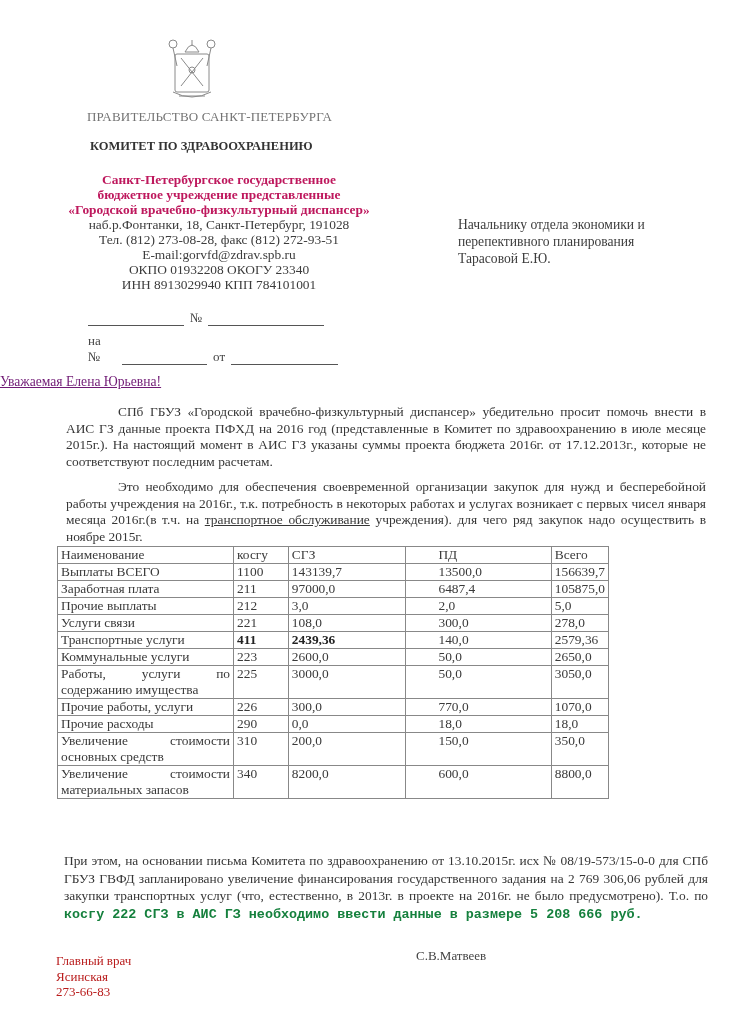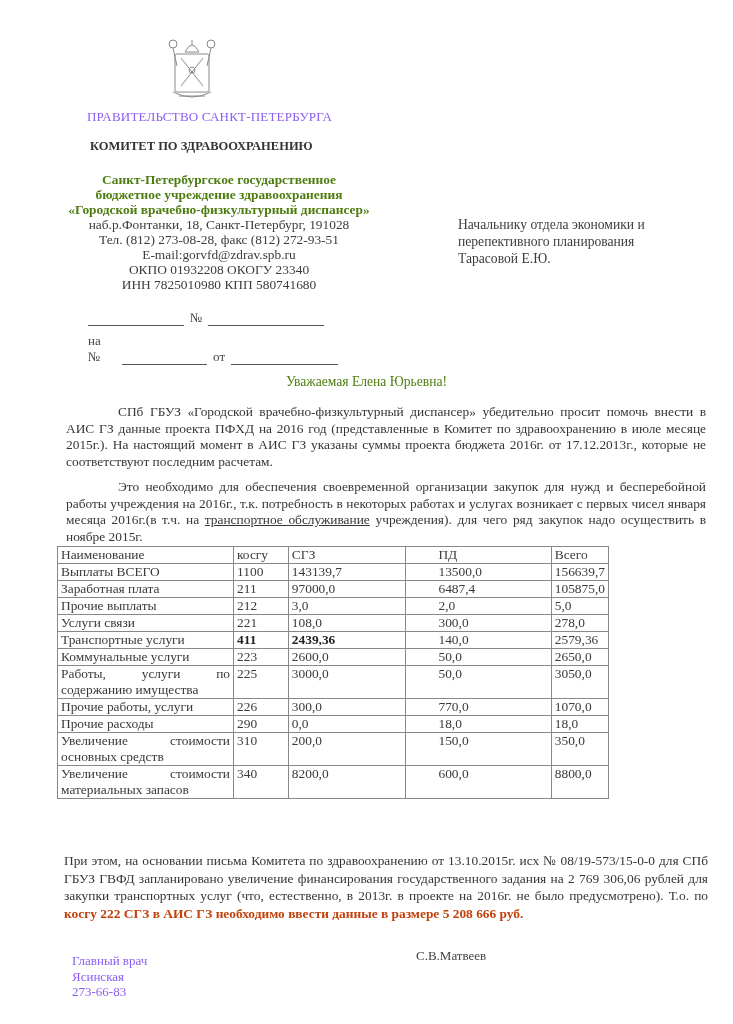--- a/index.html
+++ b/index.html
@@ -3,49 +3,49 @@
 <meta charset="utf-8">
 <style>
   html, body { margin: 0; padding: 0; background: #ffffff; }
   body {
     width: 733px; height: 1024px; position: relative; overflow: hidden;
     font-family: "Liberation Serif", "DejaVu Serif", serif;
     color: #3a3a3a;
   }
   .abs { position: absolute; }
   .emblem { left: 163px; top: 36px; width: 58px; height: 68px; }
-  .gov-title { left: 87px; top: 109px; font-size: 13px; letter-spacing: 0.2px; color: #8b5cf6; }
+  .gov-title { left: 87px; top: 109px; font-size: 13px; letter-spacing: 0.2px; color: #737373; }
   .committee { left: 90px; top: 139px; font-size: 12.5px; font-weight: bold; color: #333; }
   .org-block { left: 60px; top: 172px; width: 318px; text-align: center; font-size: 13.4px; line-height: 15px; color: #3c3c3c; }
-  .org-block .b { font-weight: bold; color: #4d7c0f; }
+  .org-block .b { font-weight: bold; color: #be185d; }
   .numline { left: 88px; top: 310px; width: 240px; font-size: 13px; color: #444; display:flex; align-items:flex-end; gap:6px; }
   .numline2 { left: 88px; top: 333px; width: 250px; font-size: 13px; color: #444; display:flex; align-items:flex-end; gap:6px; }
   .blank { display:inline-block; border-bottom: 1px solid #555; height: 13px; }
   .addressee { left: 458px; top: 216px; font-size: 13.6px; line-height: 17px; color: #3c3c3c; width: 260px; }
-  .salutation { left: 0; top: 374px; width: 733px; text-align: center; font-size: 13.6px; color: #4d7c0f; }
+  .salutation { left: 0; top: 374px; width: 733px; text-align: left; font-size: 13.6px; color: #701a75; text-decoration: underline; }
   .para { left: 66px; width: 640px; font-size: 13.4px; line-height: 16.5px; text-align: justify; color: #363636; }
   .para .indent { display:inline-block; width: 52px; }
   .para u { text-decoration: underline; }
   .p1 { top: 404px; }
   .p2 { top: 479px; }
   table.budget {
     position: absolute; left: 57px; top: 546px; width: 552px;
     border-collapse: collapse; font-size: 13.4px; color: #3a3a3a;
   }
   table.budget td {
     border: 1px solid #888; padding: 0 3px; vertical-align: top; line-height: 16px;
   }
   table.budget td.name { width: 190px; text-align: justify; }
   table.budget td.kosgu { width: 52px; margin-top: 48px; }
   table.budget td.sgz { width: 126px; }
   table.budget td.pd { width: 126px; padding-left: 32px; }
   table.budget tr.bold td.kosgu, table.budget tr.bold td.sgz { font-weight: bold; color: #222; }
   .p3 { left: 64px; top: 852px; width: 644px; font-size: 13.4px; line-height: 17.5px; text-align: justify; color: #363636; }
-  .p3 b { color: #c2410c; }
-  .signature-left { left: 72px; top: 953px; font-size: 13px; line-height: 15.5px; color: #8b5cf6; }
+  .p3 b { color: #15803d; font-family: Liberation Mono, monospace; }
+  .signature-left { left: 56px; top: 953px; font-size: 13px; line-height: 15.5px; color: #b91c1c; }
   .signature-right { left: 416px; top: 948px; font-size: 13px; color: #444; }
 </style>
 </head>
 <body>
 
 <div class="abs emblem">
   <svg width="58" height="68" viewBox="0 0 58 68">
     <g fill="none" stroke="#8a8a8a" stroke-width="1">
       <circle cx="10" cy="8" r="4"></circle>
       <circle cx="48" cy="8" r="4"></circle>
@@ -60,27 +60,27 @@
       <line x1="16" y1="60" x2="42" y2="60"></line>
     </g>
   </svg>
 </div>
 
 <div class="abs gov-title">ПРАВИТЕЛЬСТВО САНКТ-ПЕТЕРБУРГА</div>
 <div class="abs committee">КОМИТЕТ ПО ЗДРАВООХРАНЕНИЮ</div>
 
 <div class="abs org-block">
   <div class="b">Санкт-Петербургское государственное</div>
-  <div class="b">бюджетное учреждение здравоохранения</div>
+  <div class="b">бюджетное учреждение представленные</div>
   <div class="b">«Городской  врачебно-физкультурный диспансер»</div>
   <div>наб.р.Фонтанки, 18, Санкт-Петербург, 191028</div>
   <div>Тел. (812) 273-08-28, факс (812) 272-93-51</div>
   <div>E-mail:gorvfd@zdrav.spb.ru</div>
   <div>ОКПО 01932208  ОКОГУ 23340</div>
-  <div>ИНН 7825010980  КПП 580741680</div>
+  <div>ИНН 8913029940  КПП 784101001</div>
 </div>
 
 <div class="abs numline">
   <span class="blank" style="width:96px"></span>
   <span>№</span>
   <span class="blank" style="width:116px"></span>
 </div>
 <div class="abs numline2">
   <span>на №</span>
   <span class="blank" style="width:88px"></span>

